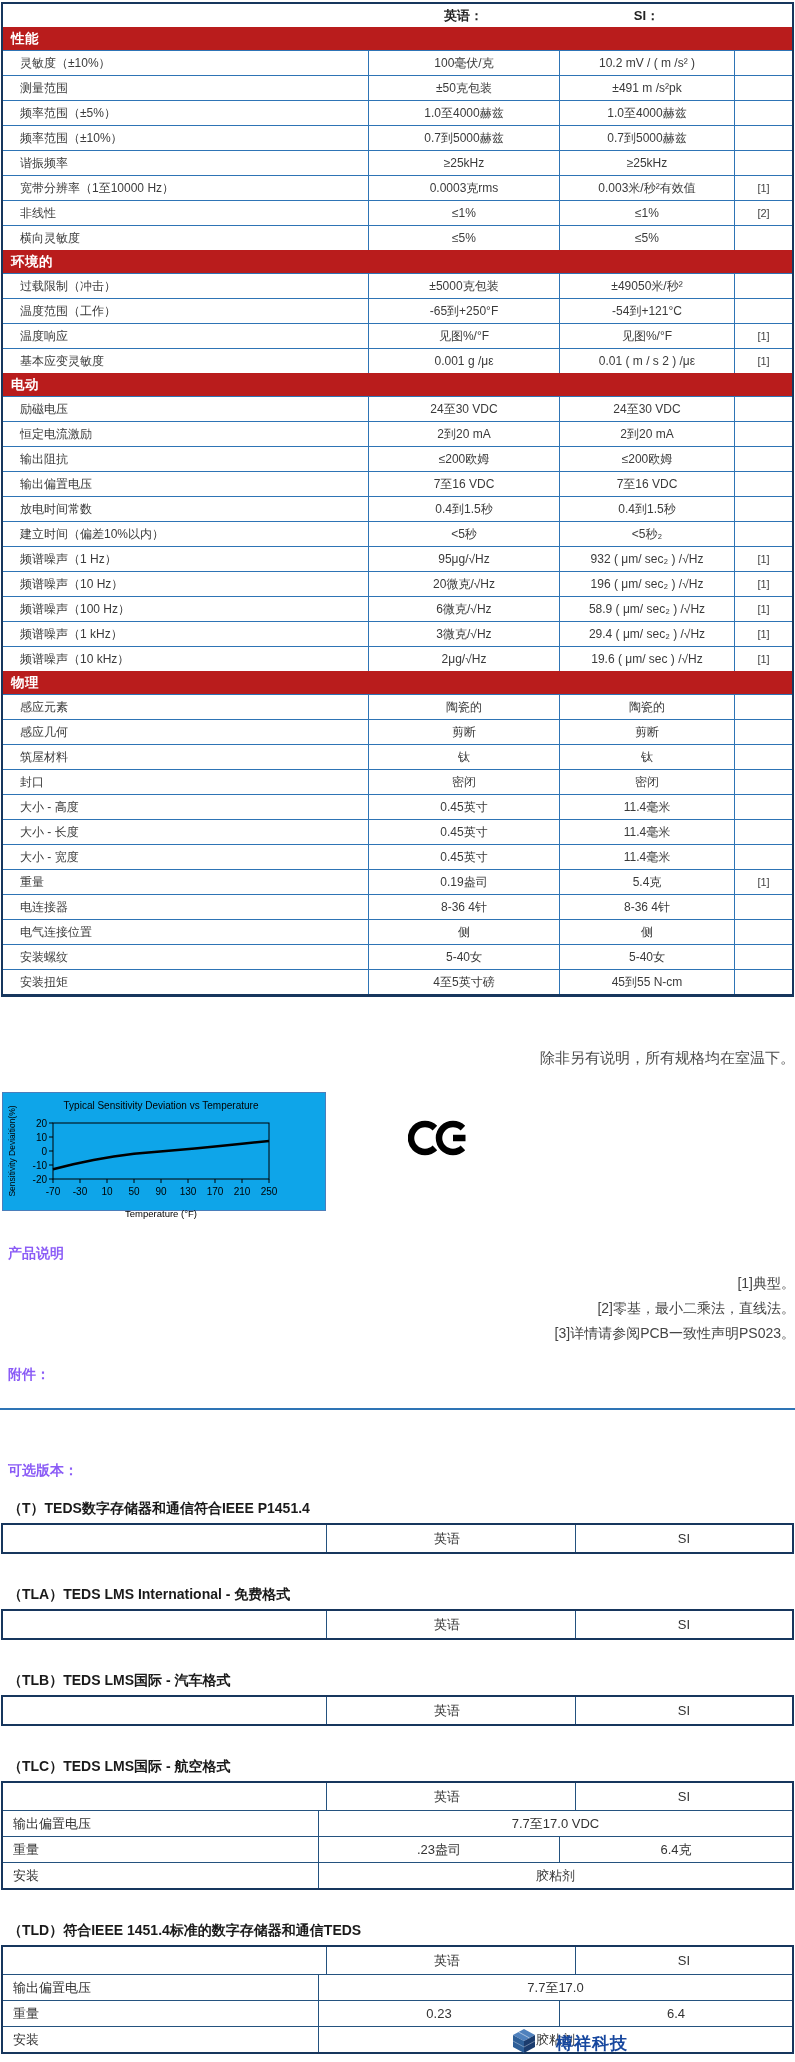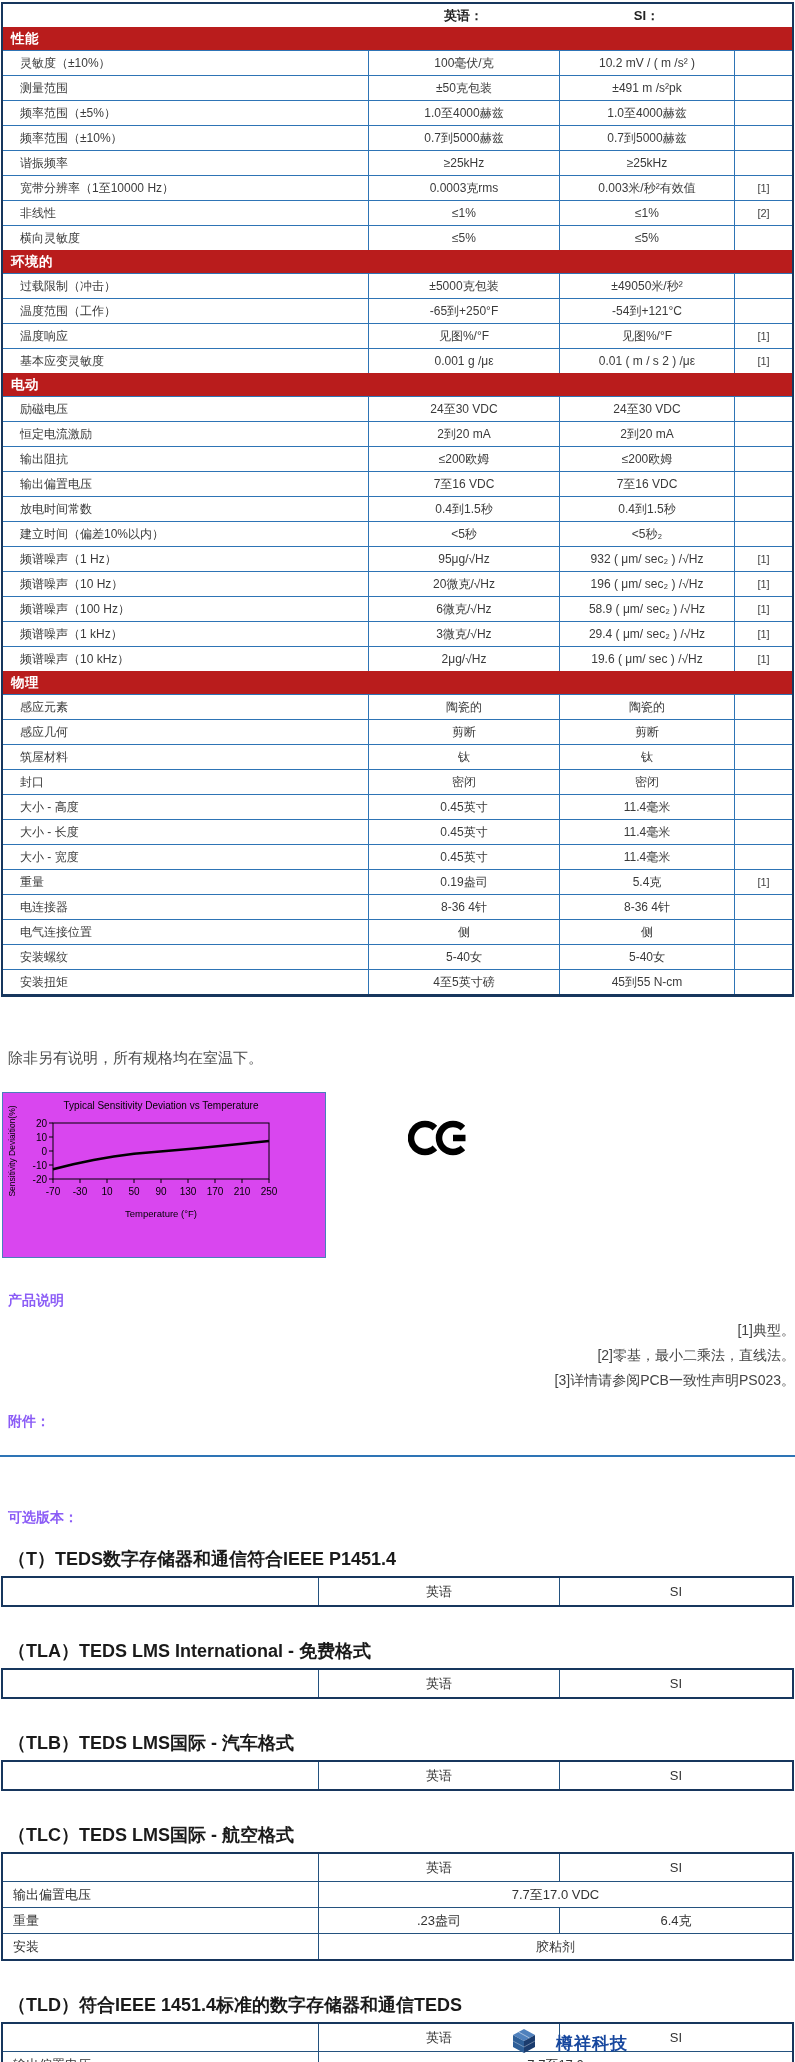--- a/index.html
+++ b/index.html
@@ -24,41 +24,41 @@
     letter-spacing:0.5px;
   }
   .data-row { display:grid; grid-template-columns:365px 191px 175px 1fr;
     height:25px; border-top:1px solid #2e74b5; }
   .data-row > div { display:flex; align-items:center; justify-content:center;
     font-size:12px; color:#3a3a3a; border-left:1px solid #2e74b5; overflow:hidden; white-space:nowrap; }
   .data-row > div.label-cell { border-left:none; justify-content:flex-start; padding-left:17px; }
   .data-row > div.note-cell { font-size:11px; color:#444; }
 
   
-  .room-note { margin:52px 0 0 8px; font-size:15px; color:#4a4a4a; }
+  .room-note { margin:52px 0 0 8px; font-size:15px; color:#4a4a4a;text-align:right; }
 
   
   .chart-row { display:flex; align-items:flex-start; margin-top:24px; }
-  .chart-box { margin-left:2px; width:324px; height:166px; border:1px solid #4a7ebb; background:#d946ef; }
+  .chart-box { margin-left:2px; width:324px; height:119px; border:1px solid #4a7ebb; background:#0ea5e9; }
   .ce { margin-left:82px; margin-top:24px; }
 
   
   .blue-heading { margin-left:8px; font-size:14px; font-weight:bold; color:#8b5cf6; }
   .ph-notes { margin-top:34px; }
   .note-line { margin-left:8px; font-size:14px; color:#444; line-height:25px;text-align:right; }
   #notes-list { margin-top:8px; }
   .attach { margin-top:20px; }
   .divider { margin-top:24px; border:none; border-top:2px solid #2e74b5; width:795px; }
   .optional { margin-top:52px; }
 
   
-  .version-title { margin:32px 0 0 8px; font-size:18px; font-weight:bold; color:#1a1a1a; }
+  .version-title { margin:32px 0 0 8px; font-size:14px; font-weight:bold; color:#1a1a1a; }
   .version-block:first-child .version-title { margin-top:20px; }
   .v-table { margin:5px 1px 0 1px; width:793px; border:2px solid #17365d; background:#fff; }
-  .v-header { display:grid; grid-template-columns:315px 241px 1fr; height:27px; }
+  .v-header { display:grid; grid-template-columns:315px 241px 1fr; height:27px;gap:8px; }
   .v-header > div { display:flex; align-items:center; justify-content:center;
     font-size:13px; color:#333; border-left:1px solid #24527f; }
   .v-header > div:first-child { border-left:none; }
   .v-row { display:grid; height:26px; border-top:1px solid #24527f; }
   .v-row.cols-3 { grid-template-columns:315px 241px 1fr; }
   .v-row.cols-2 { grid-template-columns:315px 1fr; }
   .v-row > div { display:flex; align-items:center; justify-content:center;
     font-size:13px; color:#333; border-left:1px solid #24527f; white-space:nowrap; }
   .v-row > div.v-label { border-left:none; justify-content:flex-start; padding-left:10px; }
 

